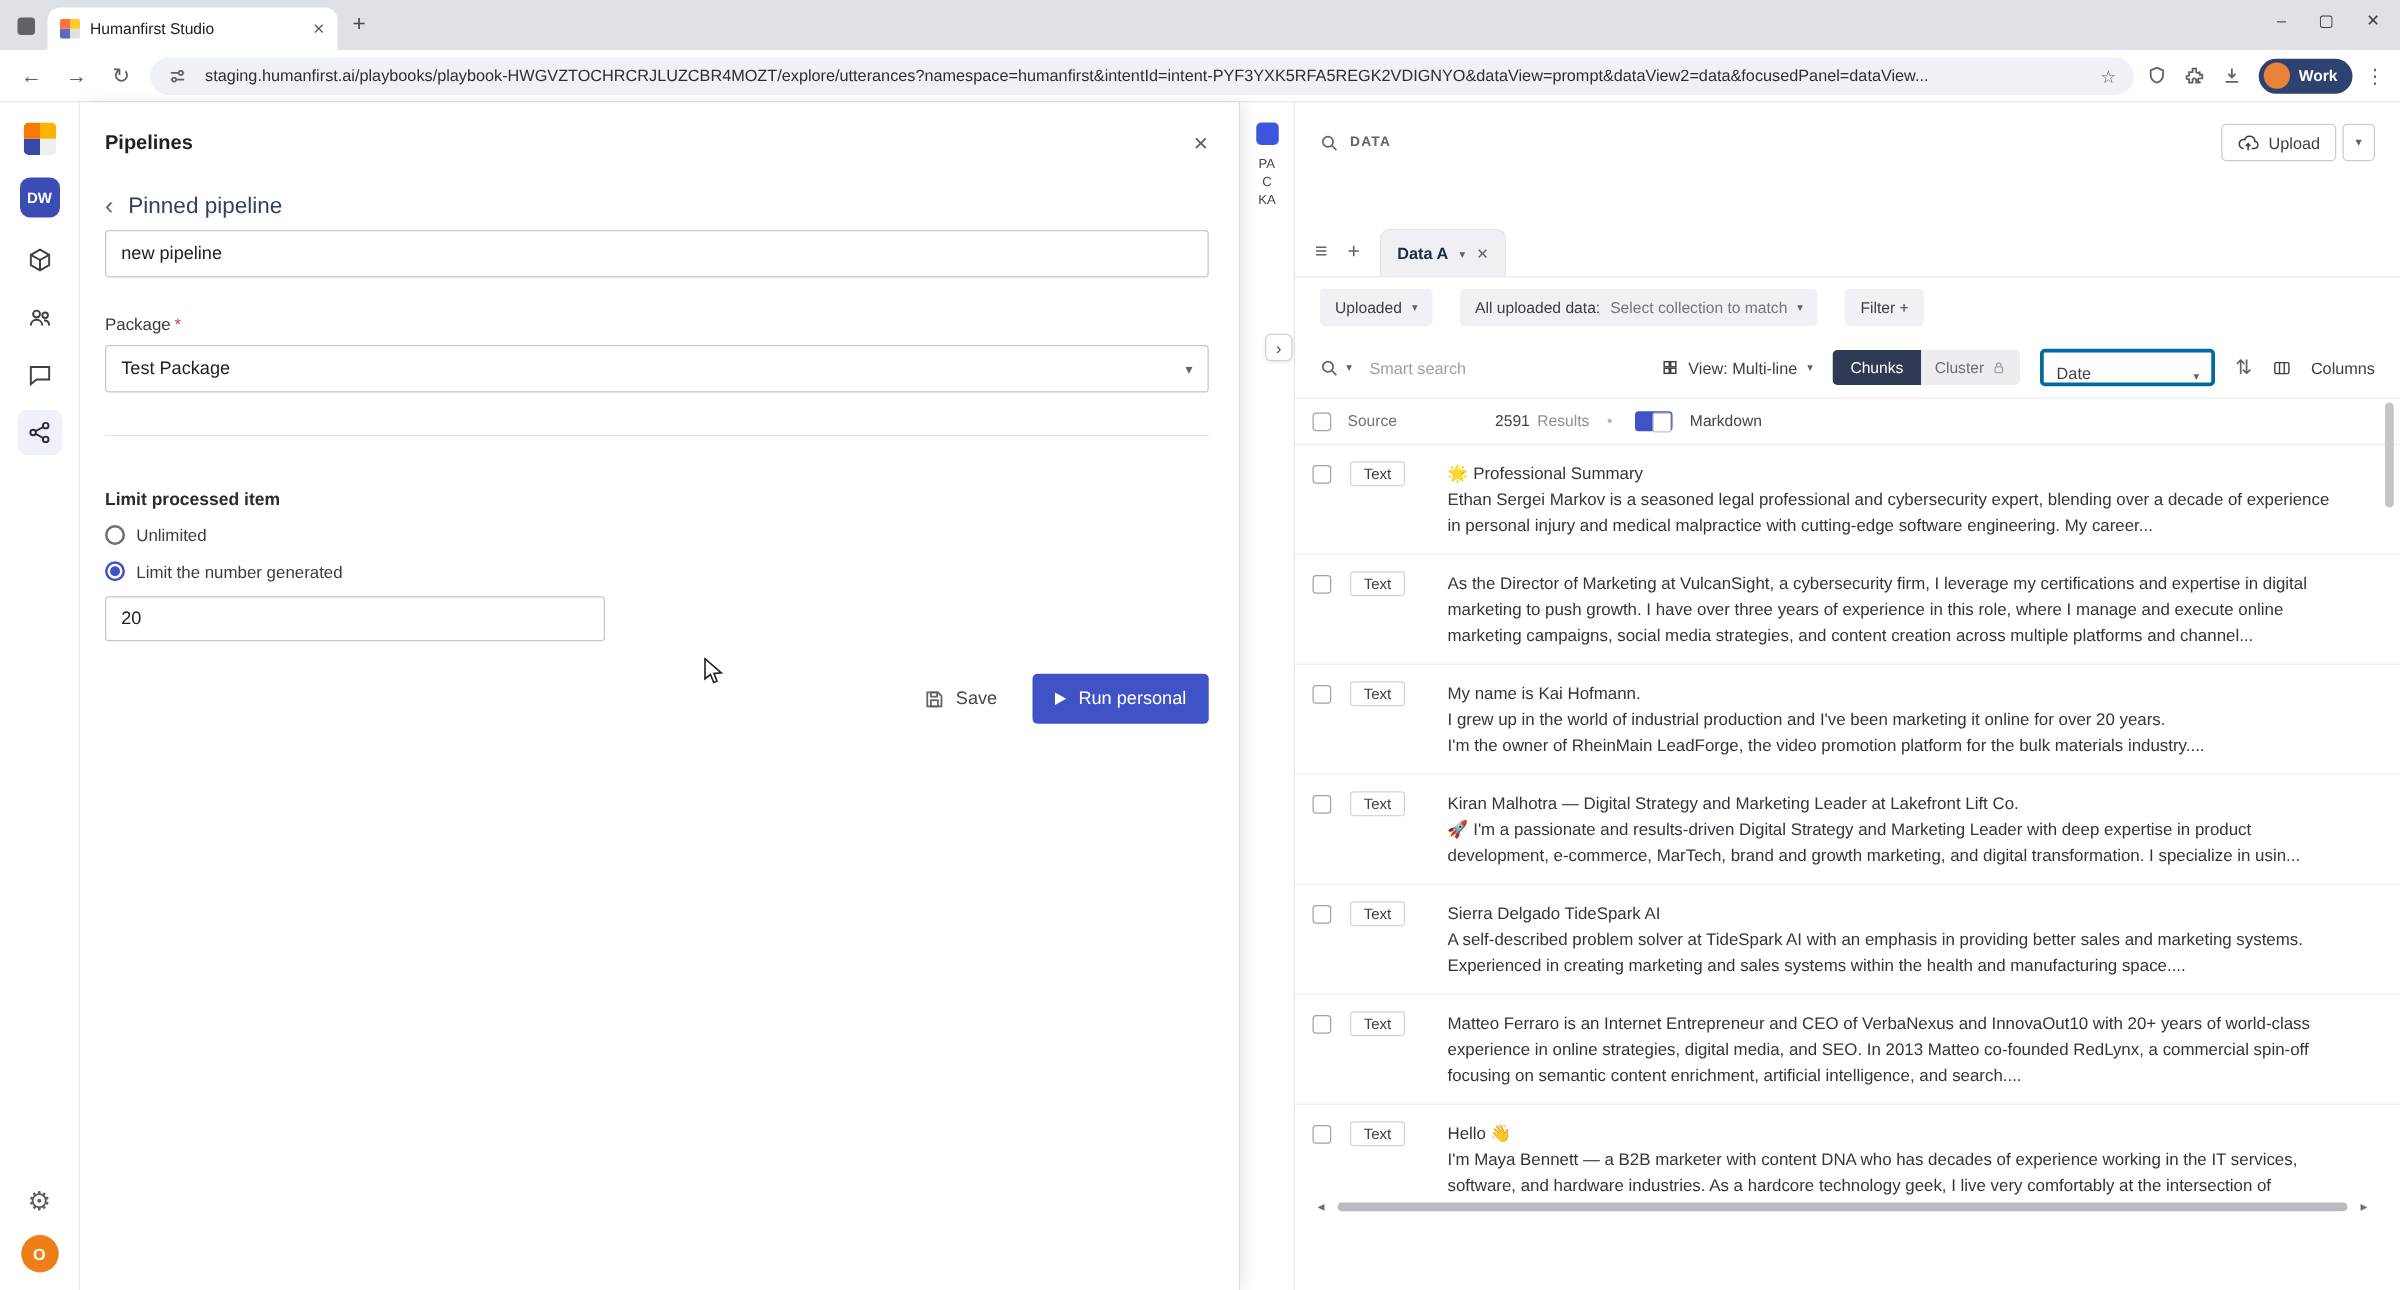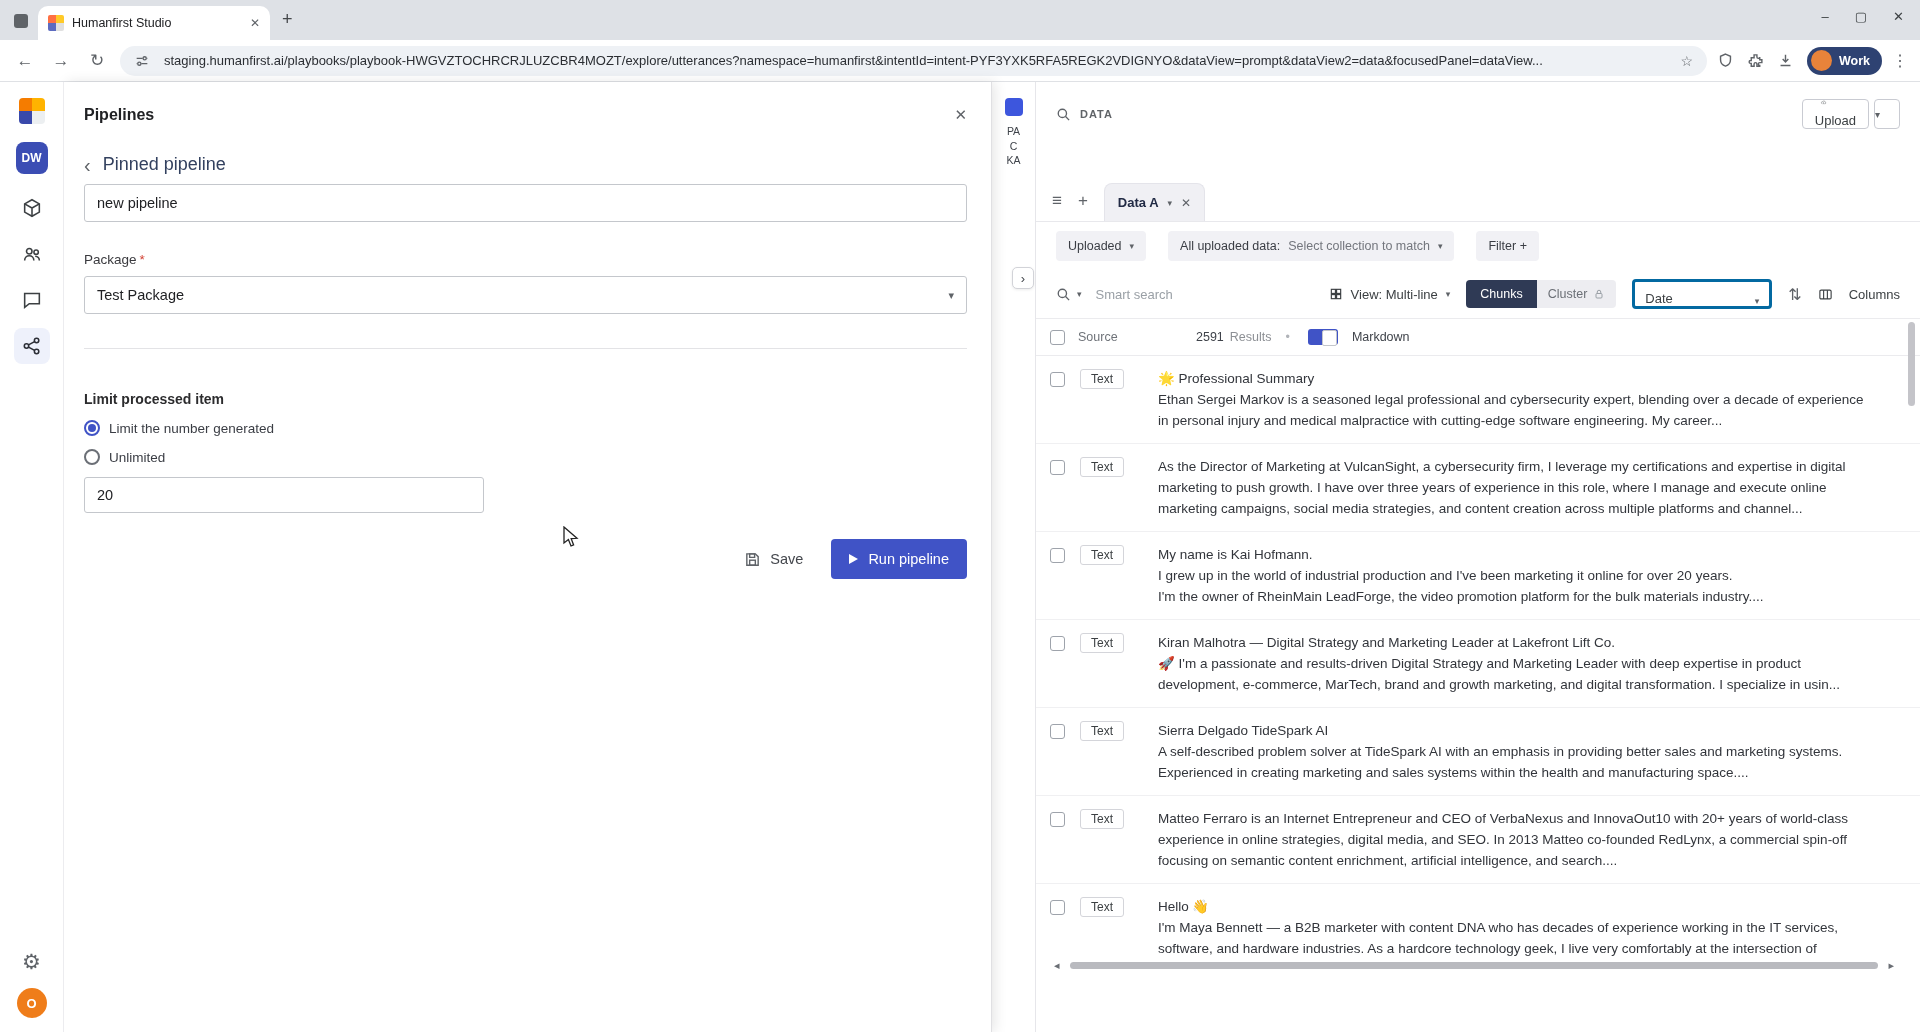--- a/index.html
+++ b/index.html
@@ -92,21 +92,21 @@
     border:1px solid #d2d3d8; border-radius:5px; display:flex; align-items:center; justify-content:center;
     color:#44474d; font-size:13px; z-index:25; box-shadow:0 1px 3px rgba(0,0,0,.08); }
 
   
   .data-area{ position:absolute; left:1036px; top:0; right:0; bottom:0; background:#fff; }
   .search-row{ height:72px; display:flex; align-items:center; justify-content:space-between; padding:0 20px 8px; }
   .sec-label-wrap{ display:flex; align-items:center; gap:9px; }
   .sec-label{ font-size:11px; font-weight:700; letter-spacing:1px; color:#606468; }
   .upload-wrap{ display:flex; gap:5px; align-items:center; }
   .btn-outline{ height:30px; border:1px solid #c9cbd2; border-radius:4px; background:#fff;
-    display:flex; align-items:flex-start; gap:8px; padding:0 12px; font-size:13px; color:#3c4043;flex-direction:column; }
+    display:flex; align-items:center; gap:8px; padding:0 12px; font-size:13px; color:#3c4043; }
   .btn-outline.sq{ width:26px; padding:0; justify-content:center; color:#5f6368; font-size:10px; }
 
   .tab-row{ height:68px; border-bottom:1px solid #e8e8ec; display:flex; align-items:flex-end;
     gap:16px; padding:0 16px; }
   .tr-ic{ font-size:17px; color:#5f6368; margin-bottom:10px; }
   .data-tab{ height:38px; display:flex; align-items:center; gap:9px; padding:0 13px;
     background:#f0f0f4; border:1px solid #e4e4ea; border-bottom:none; border-radius:8px 8px 0 0;
     font-size:13px; font-weight:700; color:#222b45; }
   .data-tab .chev{ font-size:9px; color:#5f6368; font-weight:400; }
   .data-tab .x{ font-size:12px; color:#5f6368; font-weight:400; }
@@ -276,43 +276,43 @@
     </div>
     <div class="input select">
       <span>Test Package</span>
       <span class="chev">▾</span>
     </div>
 
     <div class="divider"></div>
 
     <div class="limit-label">Limit processed item</div>
     <div class="radio-row">
+      <span class="radio"></span>
+      <span>Unlimited</span>
+    </div>
+    <div class="radio-row">
       <span class="radio sel"></span>
       <span>Limit the number generated</span>
-    </div>
-    <div class="radio-row">
-      <span class="radio"></span>
-      <span>Unlimited</span>
     </div>
     <div class="input num-input">
       <span>20</span>
     </div>
 
     <div class="actions">
       <div class="save-btn">
         <svg class="ic" width="17" height="17" viewBox="0 0 24 24" fill="none" stroke="#5f6368" stroke-width="2">
             <path d="M4 4h12l4 4v12H4z"></path>
             <rect x="8" y="13" width="8" height="7"></rect>
             <path d="M8 4h7v5H8z"></path>
           </svg>
         <span>Save</span>
       </div>
       <button class="run-btn">
         <span class="play-tri"></span>
-        <span>Run pipeline</span>
+        <span>Run personal</span>
       </button>
     </div>
   </div>
 
   <svg class="cursor" width="20" height="22" viewBox="0 0 20 22">
     <path d="M4 1 L4 17 L8.4 13.6 L11 20 L13.6 18.9 L11.2 12.7 L17 12.3 Z" fill="#fff" stroke="#222" stroke-width="1.3"></path>
   </svg>
 
   <div class="strip">
     <div class="pkg-chip"></div>

